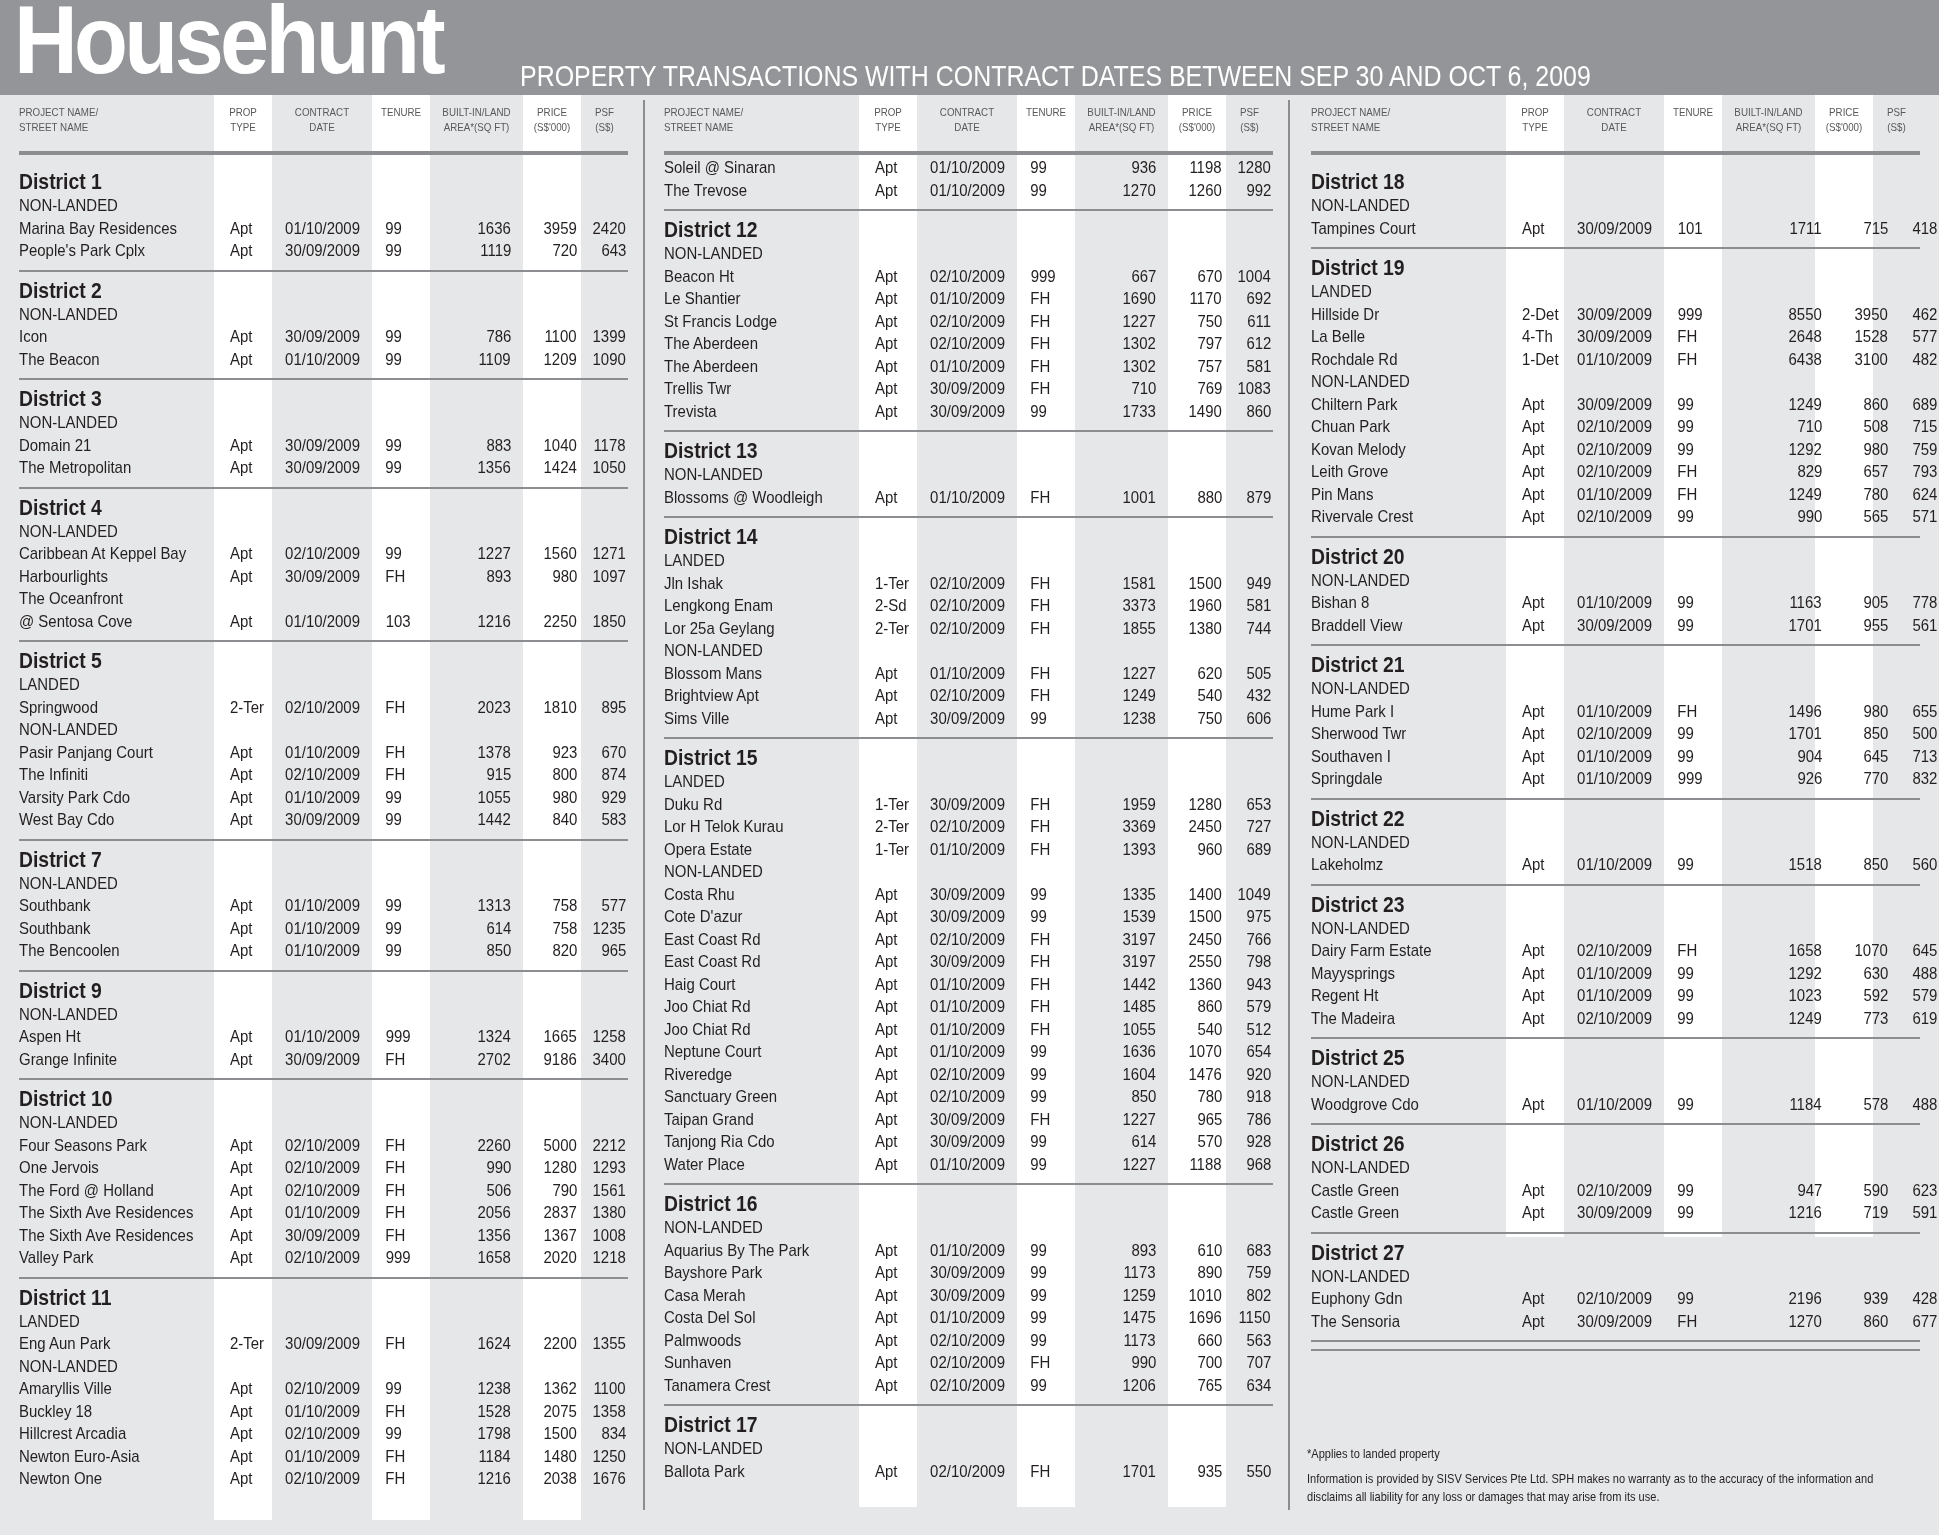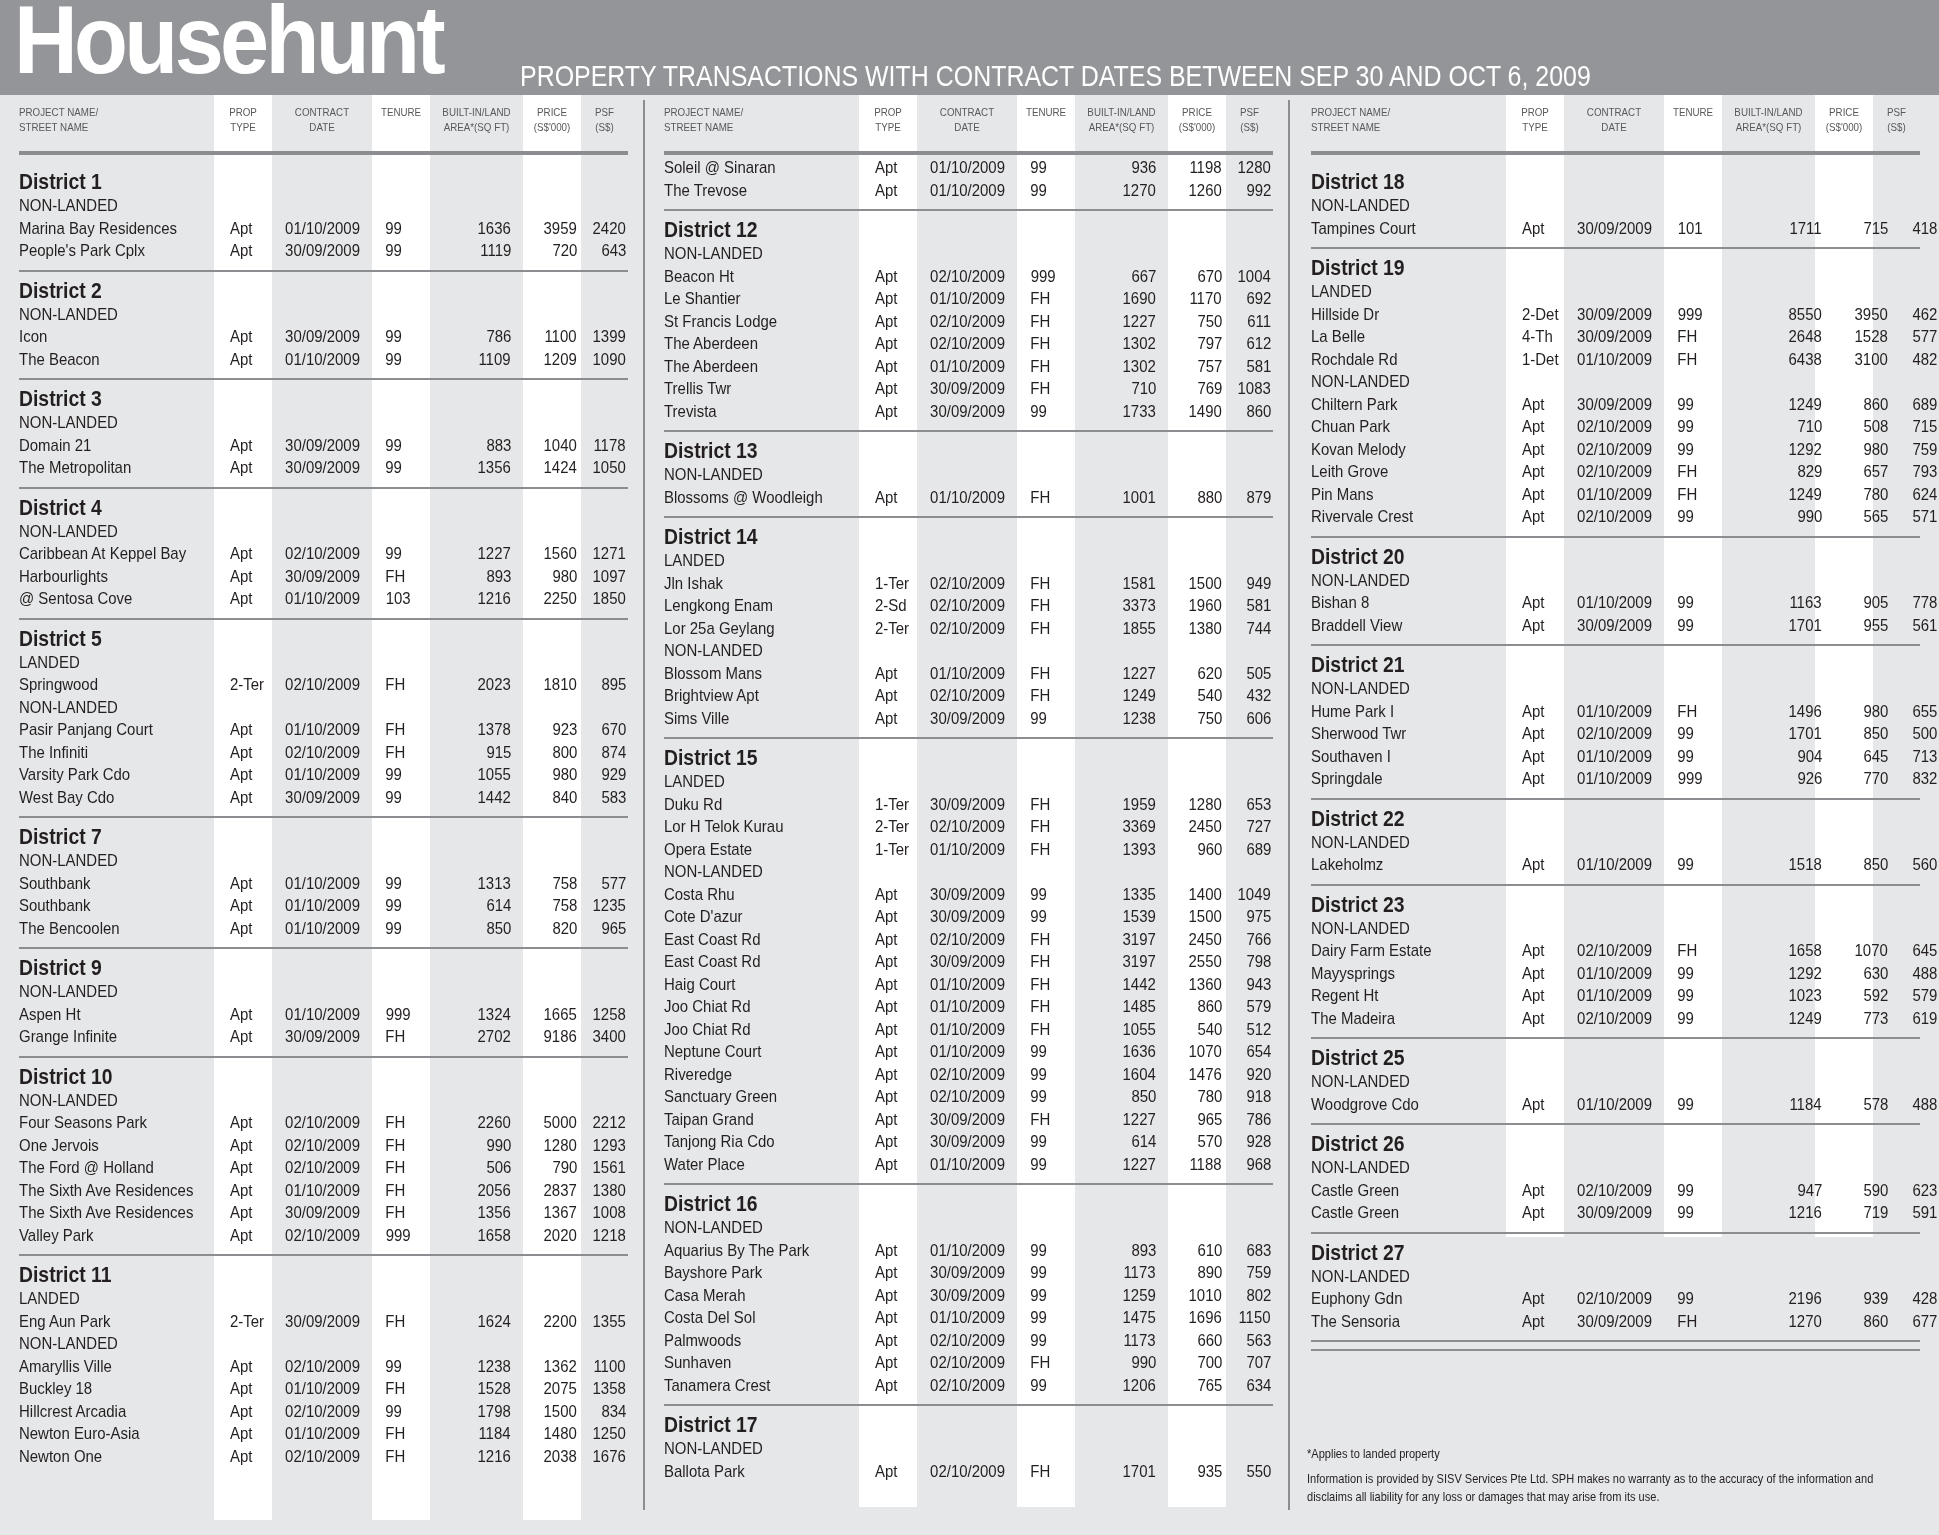--- a/index.html
+++ b/index.html
@@ -199,20 +199,23 @@
         <div class="line">
           <span class="cell name" style="left: 19px;">Harbourlights</span>
           <span class="cell type" style="left: 230px;">Apt</span>
           <span class="cell date" style="left: 280px;">30/09/2009</span>
           <span class="cell ten" style="left: 384px;">FH</span>
           <span class="cell r" style="right: 119px;">893</span>
           <span class="cell r" style="right: 53px;">980</span>
           <span class="cell r" style="right: 4px;">1097</span>
         </div>
         <div class="line">
+          <span class="cell name" style="left: 19px;">The Oceanfront</span>
+        </div>
+        <div class="line">
           <span class="cell name" style="left: 19px;">@ Sentosa Cove</span>
           <span class="cell type" style="left: 230px;">Apt</span>
           <span class="cell date" style="left: 280px;">01/10/2009</span>
           <span class="cell ten" style="left: 384px;">103</span>
           <span class="cell r" style="right: 119px;">1216</span>
           <span class="cell r" style="right: 53px;">2250</span>
           <span class="cell r" style="right: 4px;">1850</span>
         </div>
         <div class="drule" style="margin-left: 19px; width: 609px;"></div>
       </div>

